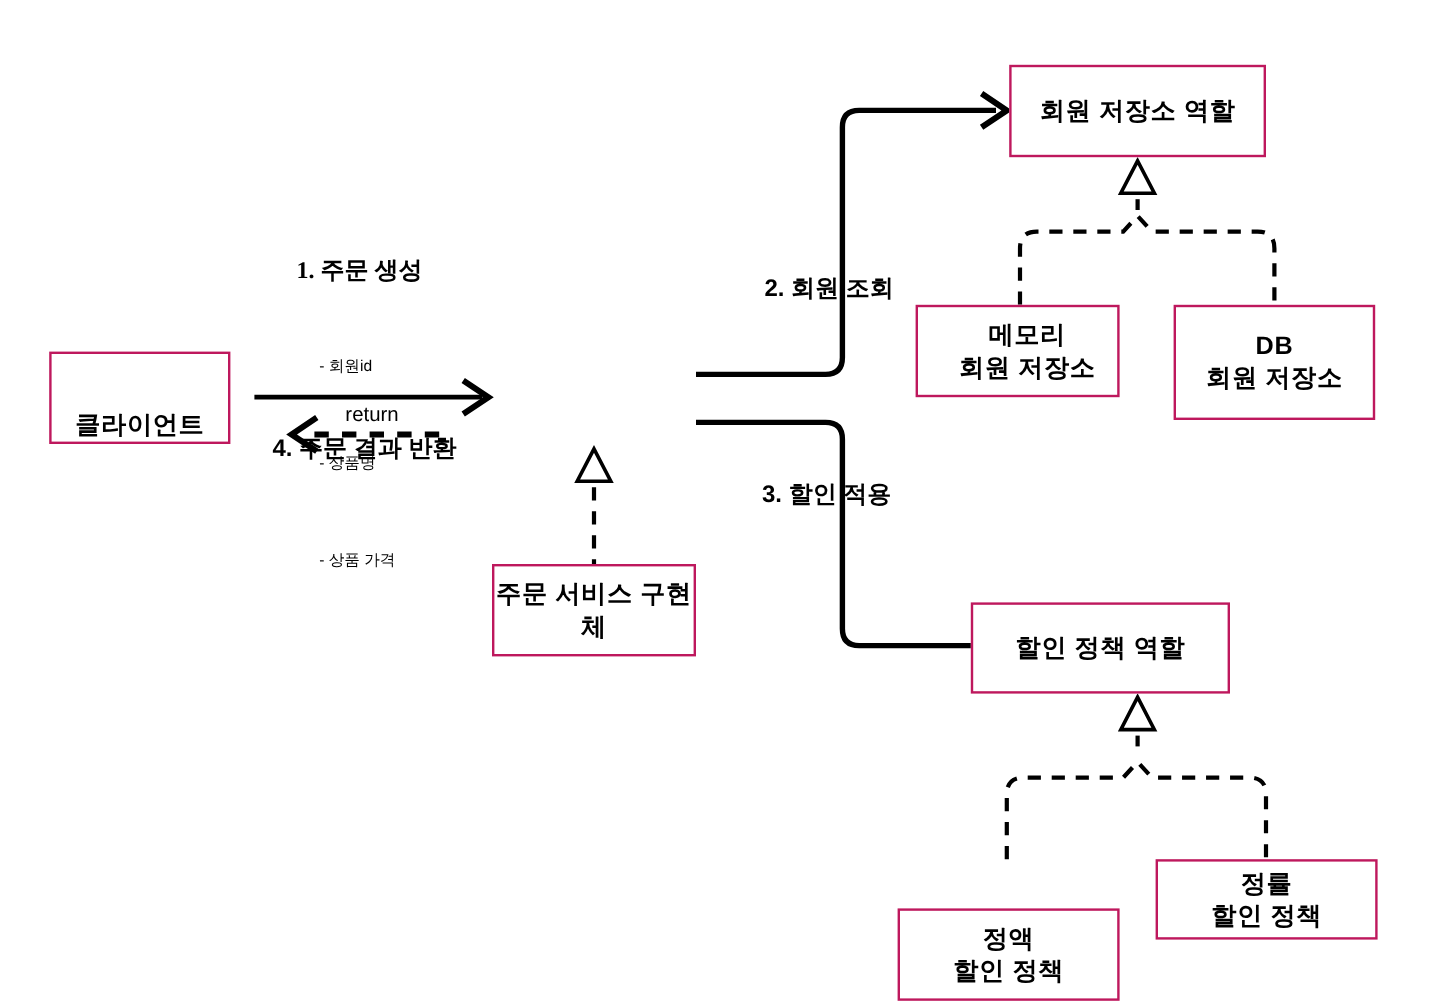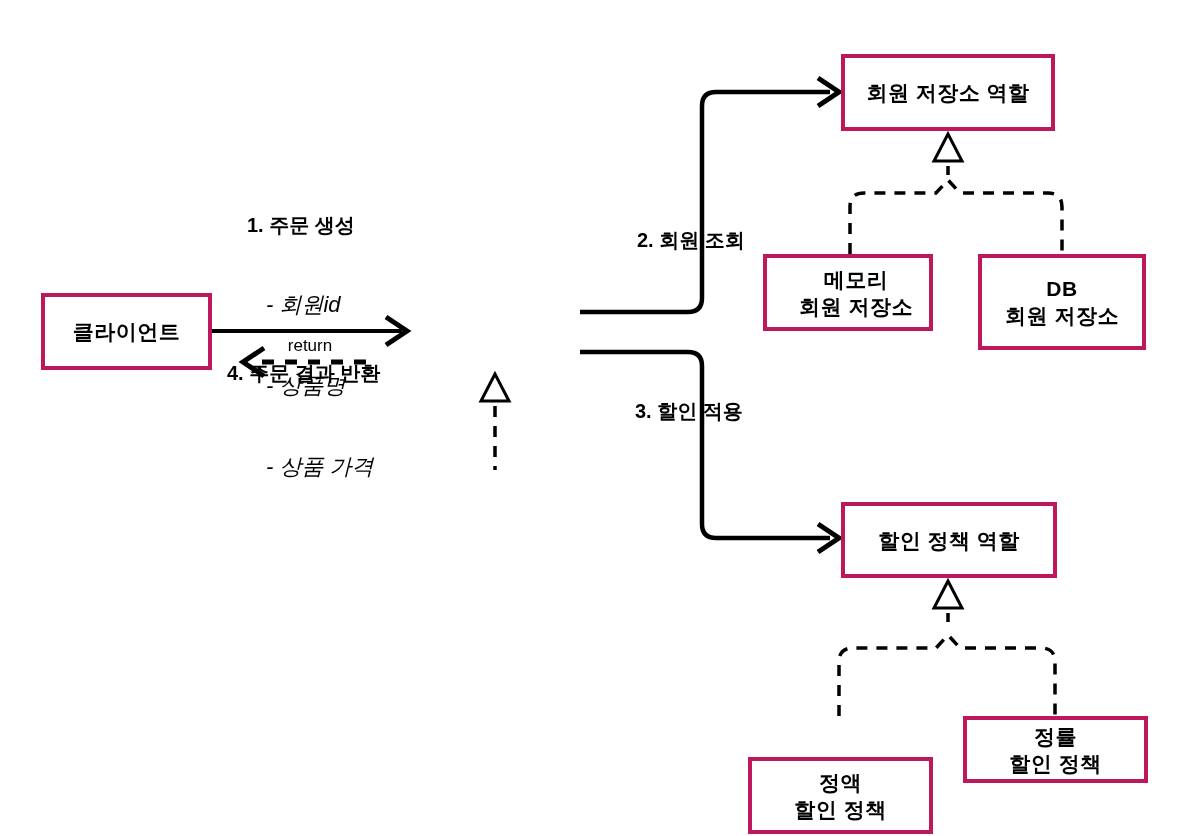--- a/index.html
+++ b/index.html
@@ -19,45 +19,44 @@
   .svg-layer {
     position: absolute;
     left: 0;
     top: 0;
     width: 1200px;
     height: 836px;
   }
   .node {
     position: absolute;
     box-sizing: border-box;
-    border: 4px solid #be185d;
+    border: 2px solid #be185d;
     background: #ffffff;
     display: flex;
     flex-direction: column;
     align-items: center;
     justify-content: center;
     text-align: center;
     font-weight: bold;
     font-size: 21px;
     line-height: 27px;
     letter-spacing: 0.5px;
   }
   .edge-label {
     position: absolute;
     font-weight: bold;
     font-size: 20px;
     white-space: nowrap;
   }
   .param-list {
     position: absolute;
     font-weight: normal;
-    font-size: 22px;
+    font-size: 13px;
     line-height: 27px;
     white-space: pre;
-    font-style: italic;
   }
   .return-label {
     position: absolute;
     font-weight: normal;
     font-size: 17px;
     text-align: center;
     white-space: nowrap;
   }
 </style>
 </head>
@@ -84,55 +83,58 @@
 
     <polygon points="948,134 934,161 962,161" fill="#ffffff" stroke="#000000" stroke-width="3"></polygon>
     <line x1="948" y1="166" x2="948" y2="179" stroke="#000000" stroke-width="3.5" stroke-dasharray="9 8"></line>
     <path d="M 850 254 L 850 207 Q 850 193 864 193 L 936 193 L 948 180 L 960 193 L 1048 193 Q 1062 193 1062 207 L 1062 254" fill="none" stroke="#000000" stroke-width="3.5" stroke-dasharray="11 9"></path>
 
     <polygon points="948,581 934,608 962,608" fill="#ffffff" stroke="#000000" stroke-width="3"></polygon>
     <line x1="948" y1="613" x2="948" y2="630" stroke="#000000" stroke-width="3.5" stroke-dasharray="9 8"></line>
     <path d="M 839 716 L 839 662 Q 839 648 853 648 L 936 648 L 948 635 L 960 648 L 1041 648 Q 1055 648 1055 662 L 1055 716" fill="none" stroke="#000000" stroke-width="3.5" stroke-dasharray="11 9"></path>
   </svg>
 
-  <div class="node" style="left:41px; top:293px; width:171px; height:77px;">
+  <div class="node" style="left:41px; top:293px; width:151px; height:77px;justify-content:flex-end;">
     <span>클라이언트</span>
   </div>
 
 
+  <div class="node" style="left:410px; top:470px; width:170px; height:77px;">
+    <span>주문 서비스 구현체</span>
+  </div>
 
   <div class="node" style="left:841px; top:54px; width:214px; height:77px;">
     <span>회원 저장소 역할</span>
   </div>
 
   <div class="node" style="left:763px; top:254px; width:170px; height:77px;padding-left:16px;">
     <span>메모리</span>
     <span>회원 저장소</span>
   </div>
 
   <div class="node" style="left:978px; top:254px; width:168px; height:96px;">
     <span>DB</span>
     <span>회원 저장소</span>
   </div>
 
-  <div class="node" style="left:841px; top:502px; width:216px; height:76px;">
+  <div class="node" style="left:809px; top:502px; width:216px; height:76px;">
     <span>할인 정책 역할</span>
   </div>
 
   <div class="node" style="left:748px; top:716px; width:185px; height:77px;margin-top:41px;">
     <span>정액</span>
     <span>할인 정책</span>
   </div>
 
   <div class="node" style="left:963px; top:716px; width:185px; height:67px;">
     <span>정률</span>
     <span>할인 정책</span>
   </div>
 
-  <div class="edge-label" style="left:247px; top:212px;">1. 주문 생성</div>
+  <div class="edge-label" style="left:247px; top:212px;font-family:Liberation Serif, serif;">1. 주문 생성</div>
 
   <div class="param-list" style="left:266px; top:237px;">
     <div>- 회원id</div>
     <div>- 상품명</div>
     <div>- 상품 가격</div>
   </div>
 
   <div class="edge-label" style="left:637px; top:227px;">2. 회원 조회</div>
 
   <div class="edge-label" style="left:635px; top:398px;">3. 할인 적용</div>

